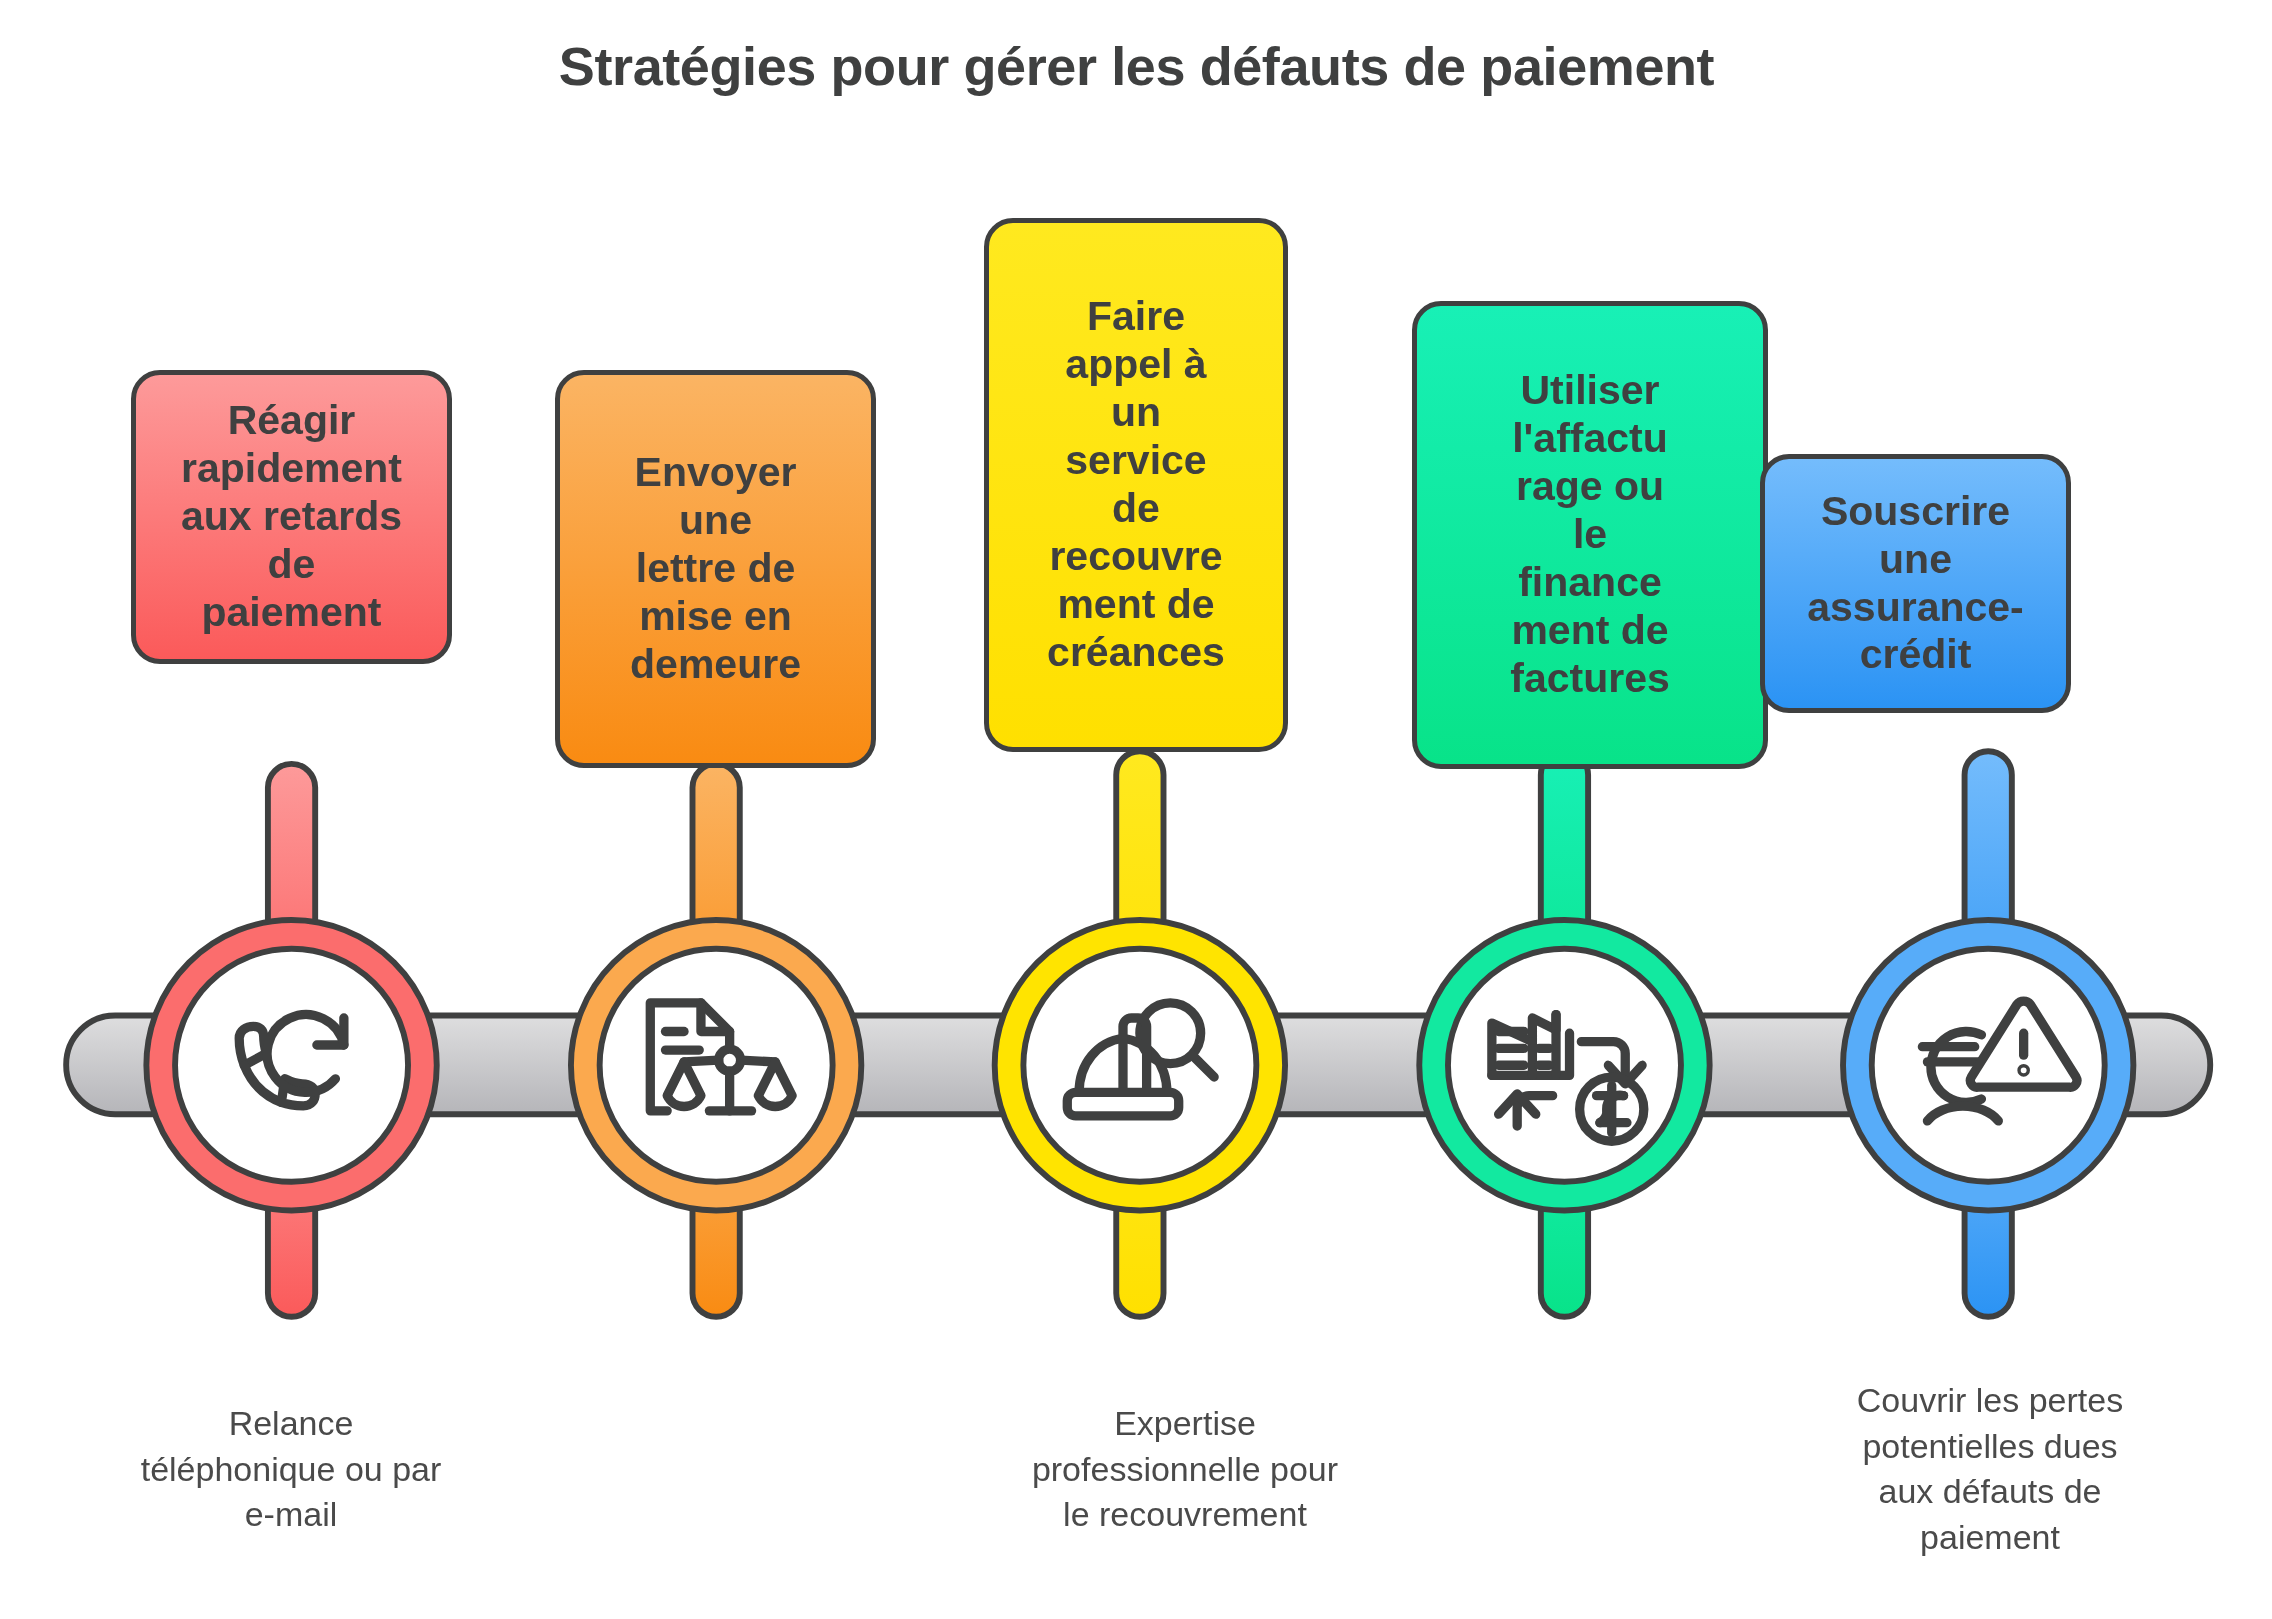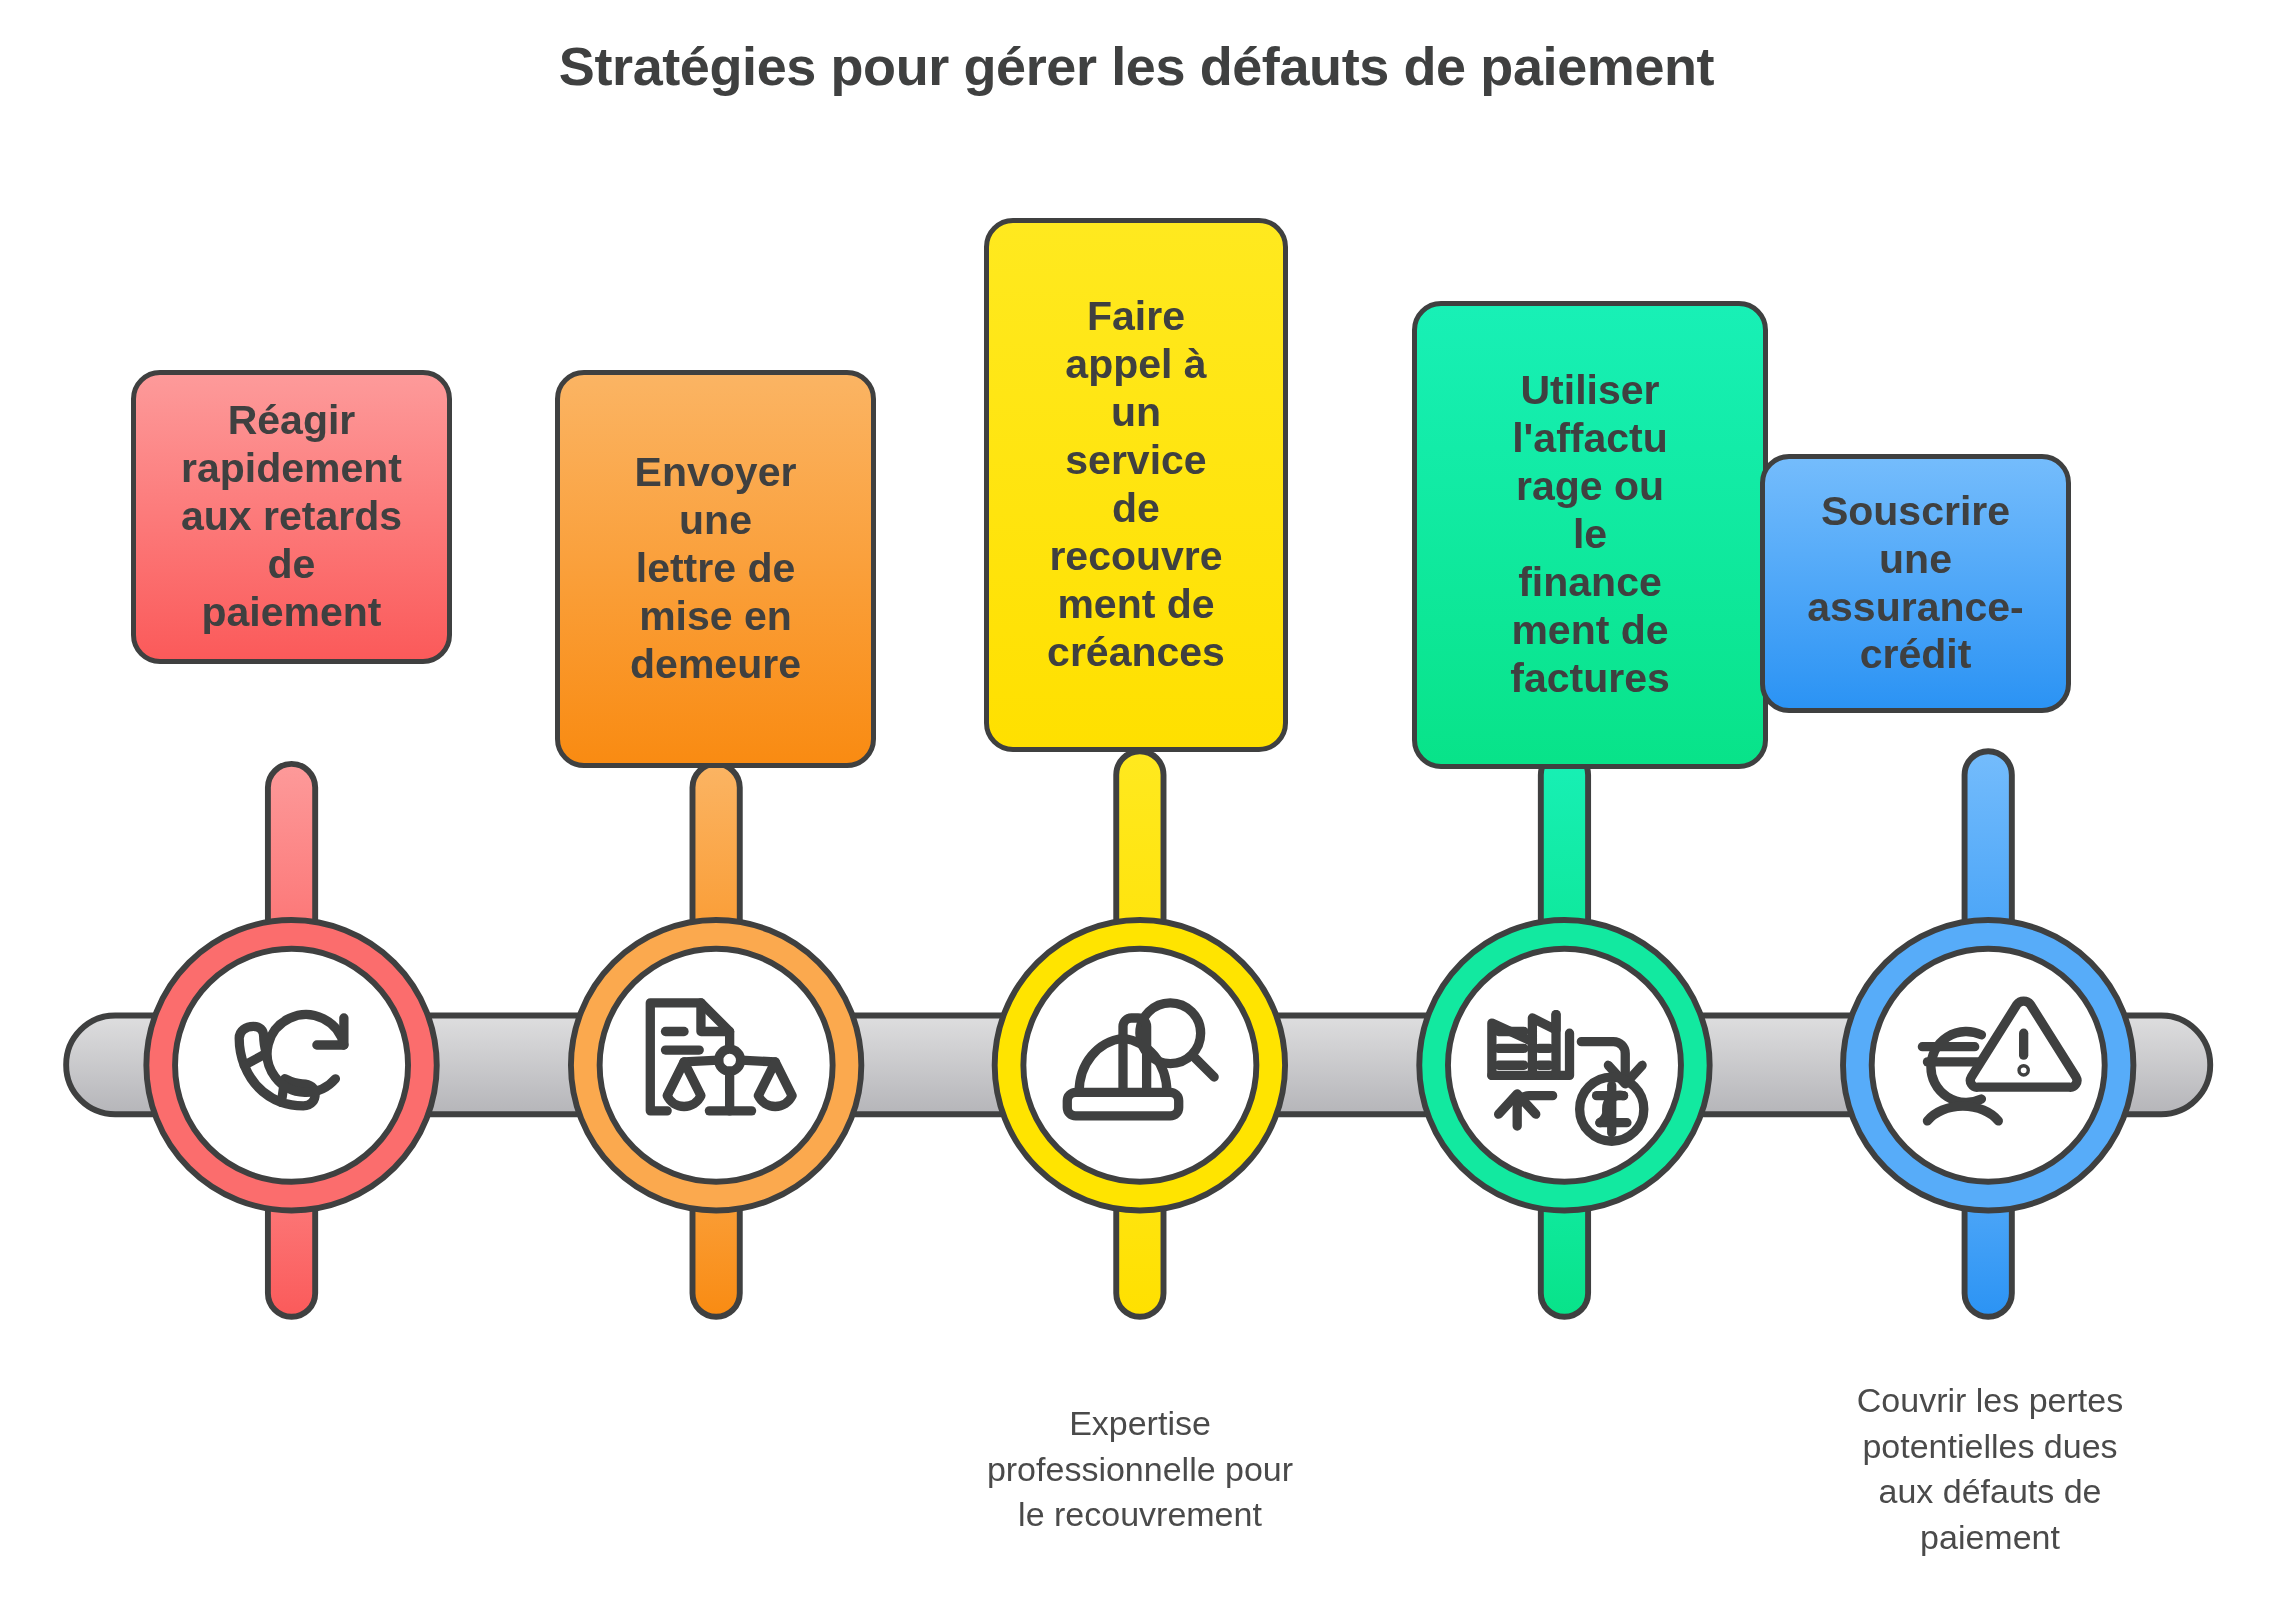--- a/index.html
+++ b/index.html
@@ -246,23 +246,26 @@
   </div>
 
   <div class="card" style="left:1760px;top:454px;width:311px;height:259px;
               background:linear-gradient(180deg,#74bcfc 0%,#2b93f4 100%);">
     <span>Souscrire
 une
 assurance-
 crédit</span>
   </div>
 
-
-
-  <div class="caption" style="left:933px;top:1401px;width:414px;">Expertise
+  <div class="caption" style="left:84px;top:1401px;width:414px;">Relance
+téléphonique ou par
+e-mail</div>
+
+
+  <div class="caption" style="left:978px;top:1401px;width:414px;">Expertise
 professionnelle pour
 le recouvrement</div>
 
 
   <div class="caption" style="left:1783px;top:1378px;width:414px;">Couvrir les pertes
 potentielles dues
 aux défauts de
 paiement</div>
 
 </div>

